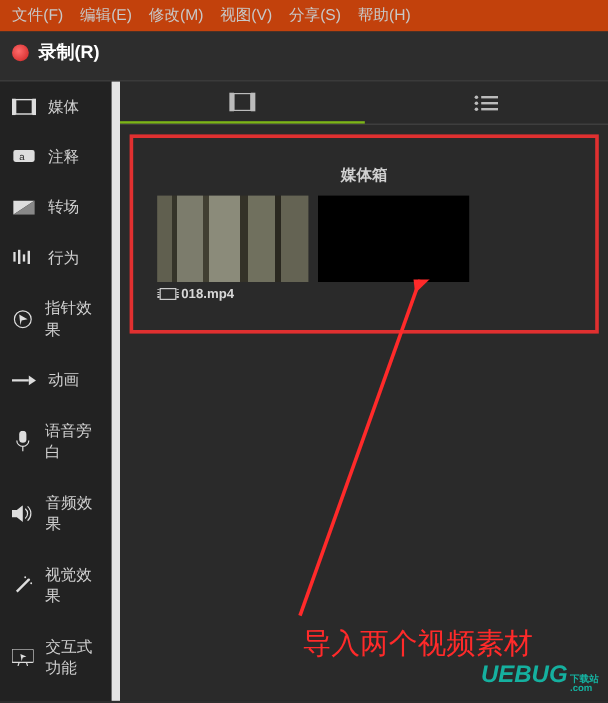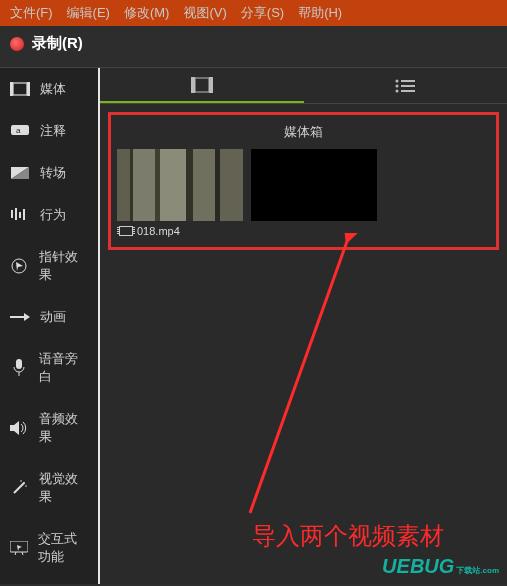--- a/index.html
+++ b/index.html
@@ -30,21 +30,21 @@
 .record-dot {
   width: 14px; height: 14px; border-radius: 50%;
   background: radial-gradient(circle at 40% 40%, #ff6b6b, #cc1f1f);
 }
 .record-label { font-size: 15px; font-weight: bold; color: #fff; }
 .topline { border-top: 1px solid #444; }
 .layout { display: flex; height: calc(100% - 70px); }
 .sidebar {
   width: 100px;
   background: #222;
-  border-right: 2px solid #e5e5e5;
+  border-right: 7px solid #e5e5e5;
 }
 .side-item {
   display: flex;
   align-items: center;
   gap: 10px;
   padding: 12px 10px;
   font-size: 13px;
   color: #d0d0d0;
   cursor: pointer;
 }
@@ -66,21 +66,22 @@
   flex: 1;
   display: flex;
   align-items: center;
   justify-content: center;
   cursor: pointer;
 }
 .tab.active { border-bottom: 2px solid #7cb518; }
 .media-panel {
   margin: 8px;
   border: 3px solid #e03030;
-  padding: 6px;
+  padding: 20px;
+  font-weight: bold;
 }
 .panel-title {
   text-align: center;
   font-size: 13px;
   color: #d0d0d0;
   padding: 2px 0 8px 0;
 }
 .thumbs {
   display: flex;
   gap: 8px;
@@ -143,20 +144,21 @@
   color: #14b8a6;
   font-style: italic;
   display: flex;
   align-items: baseline;
   gap: 2px;
   opacity: 0.95;
 }
 .watermark .sub {
   font-size: 8px;
   display: flex;
+  flex-direction: column;
   font-style: normal;
   line-height: 8px;
 }
 svg { display: block; }
 </style>
 </head>
 <body>
 
 <div class="menubar">
   <span>文件(F)</span>

